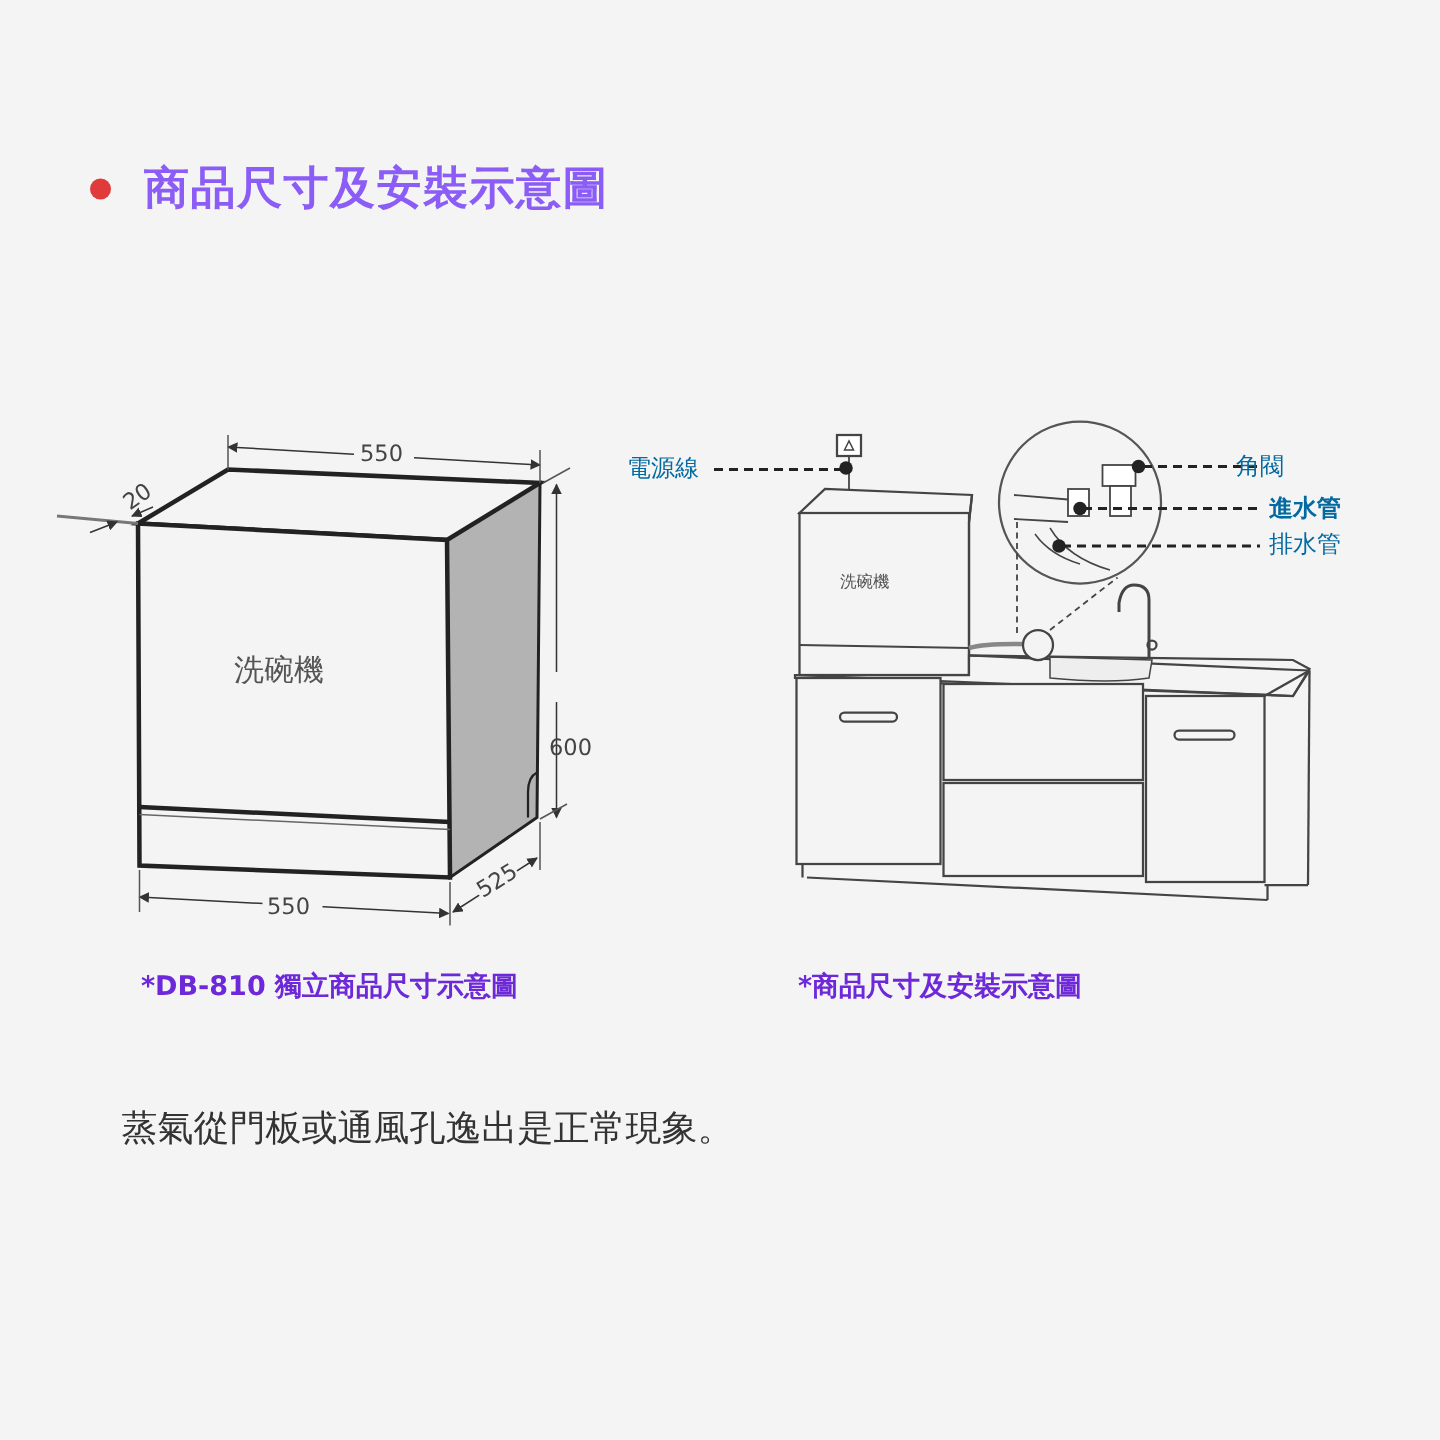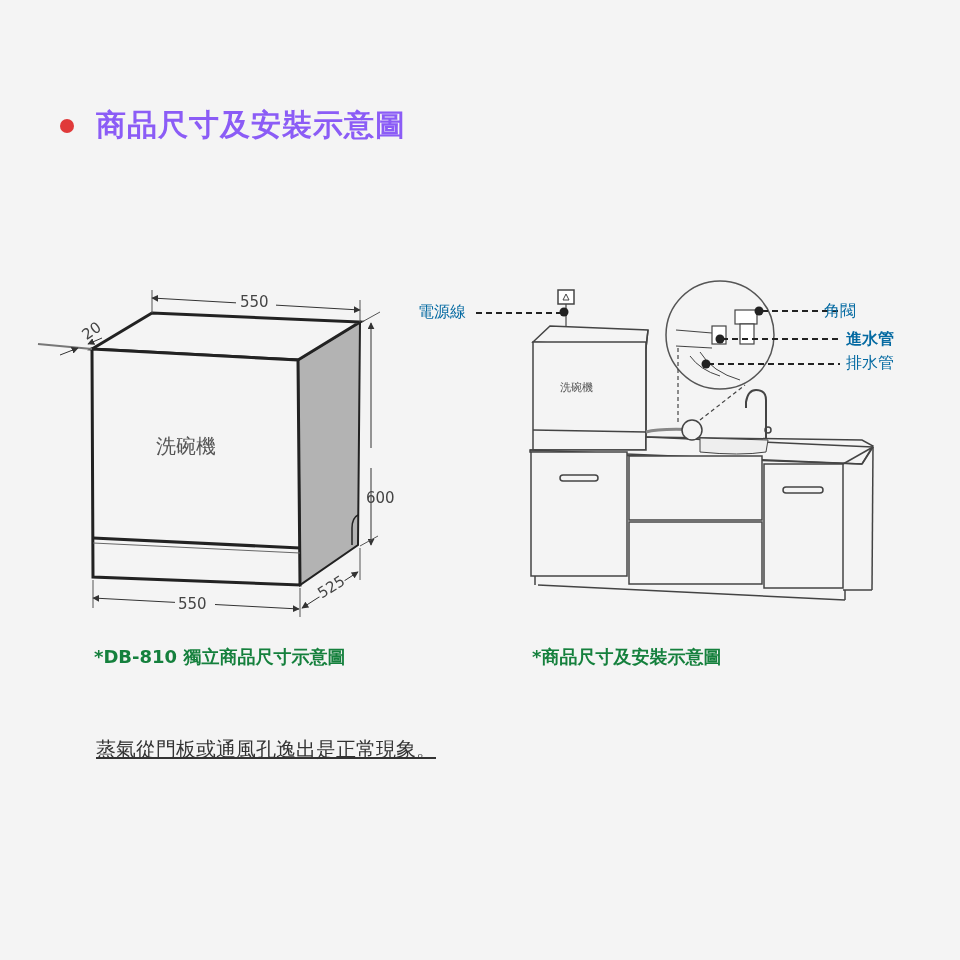--- a/index.html
+++ b/index.html
@@ -2,22 +2,22 @@
 <html><head>
 <meta charset="utf-8">
 <style>
   html, body { margin: 0; padding: 0; }
   body { width: 960px; height: 960px; background: #f4f4f4; position: relative; overflow: hidden;
          font-family: "DejaVu Sans", "Liberation Sans", sans-serif; color: #222; }
   .title-row { position: absolute; left: 60px; top: 105px; display: flex; align-items: center; }
   .dot { width: 14px; height: 14px; border-radius: 50%; background: #e03a3a; margin-right: 22px; }
   .title { font-size: 30px; font-weight: bold; color: #8b5cf6; letter-spacing: 1px; }
   svg { position: absolute; left: 0; top: 0; }
-  .cap { position: absolute; font-size: 18px; font-weight: bold; color: #15803d; }
-  .note { position: absolute; left: 96px; top: 736px; font-size: 20px; color: #333; text-decoration: underline; }
+  .cap { position: absolute; font-size: 18px; font-weight: bold; color: #6d28d9; }
+  .note { position: absolute; left: 81px; top: 736px; font-size: 24px; color: #333; }
   .lbl { position: absolute; font-size: 16px; color: #0369a1; }
 </style>
 </head>
 <body>
 
 <div class="title-row">
   <span class="dot"></span>
   <span class="title">商品尺寸及安裝示意圖</span>
 </div>
 

